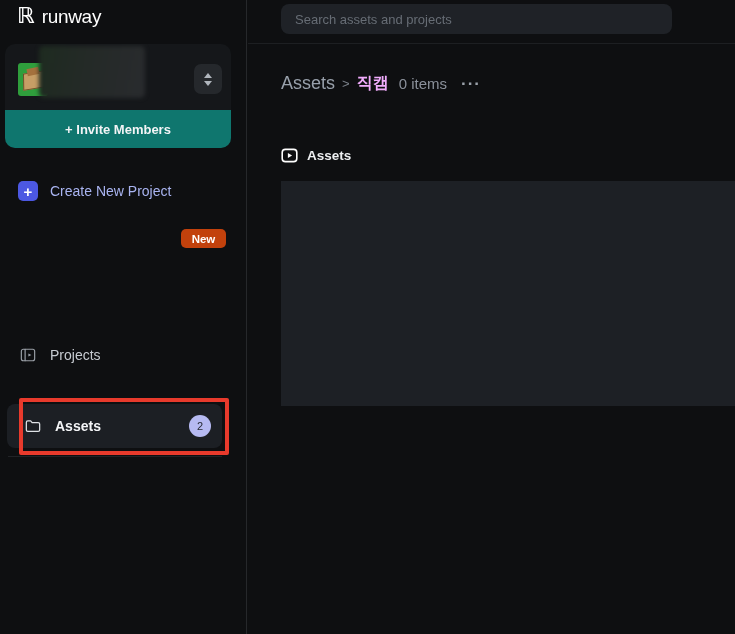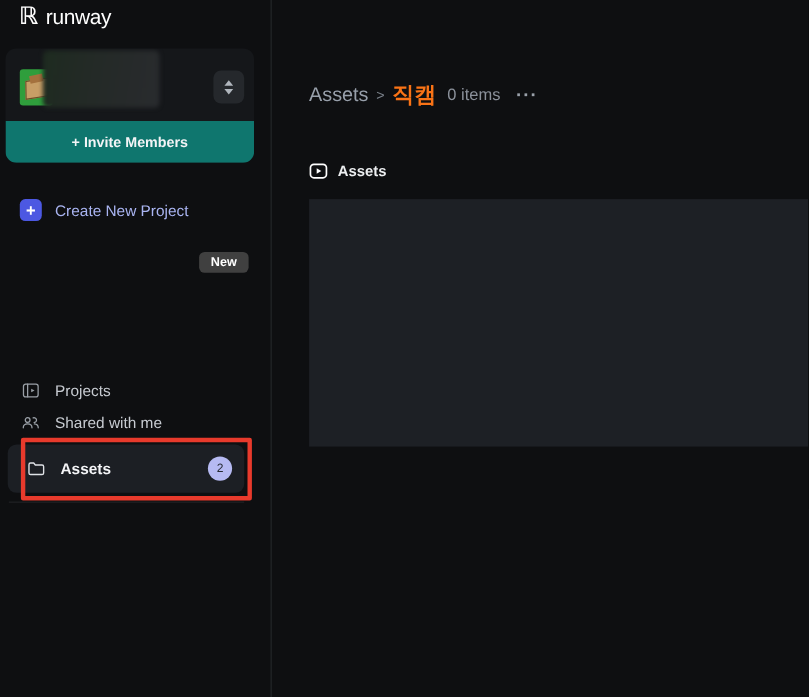--- a/index.html
+++ b/index.html
@@ -26,21 +26,21 @@
   .tri-up { width:0; height:0; border-left:4px solid transparent; border-right:4px solid transparent; border-bottom:5px solid #b0b6bd; }
   .tri-down { width:0; height:0; border-left:4px solid transparent; border-right:4px solid transparent; border-top:5px solid #b0b6bd; }
   .ws-invite { position:absolute; left:0; right:0; bottom:0; height:38px; background:#0f766e;
     display:flex; align-items:center; justify-content:center; color:#f3f4f6; font-size:13px; font-weight:bold; cursor:pointer; }
 
   .nav { position:absolute; left:18px; display:flex; align-items:center; gap:12px; font-size:14px; color:#c7cbd1; cursor:pointer; white-space:nowrap; }
   .nico { width:20px; height:20px; display:flex; align-items:center; justify-content:center; flex:0 0 auto; }
   .nav-create { top:181px; color:#a9b4f1; }
   .plus-sq { width:20px; height:20px; border-radius:5px; background:#4c58e2; color:#fff; display:flex; align-items:center; justify-content:center; font-size:15px; font-weight:bold; line-height:1; }
   .nav-magic { top:228px; }
-  .badge-new { position:absolute; left:181px; top:229px; width:45px; height:19px; background:#404040; border-radius:5px;
+  .badge-new { position:absolute; left:181px; top:229px; width:45px; height:19px; background:#c2410c; border-radius:5px;
     color:#fff; font-size:11.5px; font-weight:bold; display:flex; align-items:center; justify-content:center; }
   .nav-training { top:274px; }
   .nav-projects { top:332px;margin-top:13px; }
   .nav-shared { top:374px; }
   .assets-row { position:absolute; left:7px; top:404px; width:215px; height:44px; background:#1c1f24; border-radius:8px;
     display:flex; align-items:center; padding-left:16px; gap:12px; cursor:pointer; }
   .assets-label { font-size:14px; font-weight:bold; color:#f4f5f7; }
   .badge-count { position:absolute; right:11px; top:11px; width:22px; height:22px; border-radius:50%; background:#b6baf2;
     color:#262a33; font-size:11px; display:flex; align-items:center; justify-content:center; }
   .side-divider { position:absolute; left:8px; top:456px; width:214px; height:1px; background:#212326; }
@@ -50,21 +50,21 @@
   
   .main { position:absolute; left:248px; top:0; width:487px; height:634px; }
   .topbar { position:absolute; left:0; top:0; width:100%; height:44px; border-bottom:1px solid #1d1f22; }
   .search { position:absolute; left:33px; top:4px; width:391px; height:30px; background:#1f2227; border:none; border-radius:8px;
     color:#d7dade; font-size:13px; padding:0 14px; outline:none; font-family:"Liberation Sans", sans-serif; }
   .search::placeholder { color:#676d75; }
 
   .breadcrumb { position:absolute; left:33px; top:73px; display:flex; align-items:center; }
   .bc-root { font-size:18px; color:#98a0ab; cursor:pointer; }
   .bc-sep { font-size:13px; color:#7a818a; margin:0 7px; }
-  .bc-current { font-size:20px; font-weight:bold; color:#f97316; font-family:"DejaVu Sans", sans-serif; }
+  .bc-current { font-size:16px; font-weight:bold; color:#f0abfc; font-family:"DejaVu Sans", sans-serif; }
   .bc-count { font-size:15px; color:#8b919b; margin-left:10px; }
   .bc-more { font-size:17px; font-weight:bold; color:#9aa1aa; margin-left:14px; letter-spacing:1px; cursor:pointer; line-height:1; }
 
   .section-header { position:absolute; left:33px; top:147px; display:flex; align-items:center; gap:9px; }
   .section-title { font-size:13.5px; font-weight:bold; color:#edeff1; }
   .panel { position:absolute; left:33px; top:181px; width:454px; height:225px; background:#1d2025; }
 
   svg { display:block; }
 </style>
 </head>
@@ -101,50 +101,42 @@
       <span class="nico">
         <svg width="18" height="18" viewBox="0 0 20 20" fill="none" stroke="#9aa0a7" stroke-width="1.3" stroke-linecap="round" stroke-linejoin="round">
           <rect x="2.6" y="3.6" width="14.8" height="12.8" rx="2.2"></rect>
           <line x1="6.8" y1="3.6" x2="6.8" y2="16.4"></line>
           <path d="M10.4 8.2 l3.4 1.8 -3.4 1.8 z" fill="#9aa0a7" stroke="none"></path>
         </svg>
       </span>
       <span>Projects</span>
     </div>
 
-    <div class="nav nav-shared">
-      <span class="nico">
-        <svg width="18" height="18" viewBox="0 0 20 20" fill="none" stroke="#9aa0a7" stroke-width="1.3" stroke-linecap="round" stroke-linejoin="round">
-          <circle cx="6.8" cy="7.6" r="2.4"></circle>
-          <path d="M2.4 15.4 c0-2.4 2-3.9 4.4-3.9 s4.4 1.5 4.4 3.9"></path>
-          <path d="M12.4 5.5 a2.4 2.4 0 1 1 1 4.6"></path>
-          <path d="M13.6 11.6 c2.2 .2 3.9 1.6 3.9 3.8"></path>
-        </svg>
-      </span>
-      <span>Shared with me</span>
-    </div>
 
     <div class="assets-row">
       <span class="nico">
         <svg width="18" height="18" viewBox="0 0 20 20" fill="none" stroke="#dfe2e6" stroke-width="1.4" stroke-linecap="round" stroke-linejoin="round">
           <path d="M2.6 6 c0-.9 .7-1.6 1.6-1.6 h3.2 l1.6 1.9 h6.8 c.9 0 1.6 .7 1.6 1.6 v6.5 c0 .9-.7 1.6-1.6 1.6 H4.2 c-.9 0-1.6-.7-1.6-1.6 z"></path>
         </svg>
       </span>
       <span class="assets-label">Assets</span>
       <span class="badge-count">2</span>
     </div>
 
     <div class="side-divider"></div>
 
 
     <div class="annotation-box"></div>
   </div>
 
   <div class="main">
 
+    <div class="topbar">
+      <input class="search" type="text" value="" placeholder="Search assets and projects" style="">
+    </div>
 
     <div class="breadcrumb">
       <span class="bc-root">Assets</span>
       <span class="bc-sep">&gt;</span>
       <span class="bc-current">직캠</span>
       <span class="bc-count">0 items</span>
       <span class="bc-more">···</span>
     </div>
 
     <div class="section-header">

